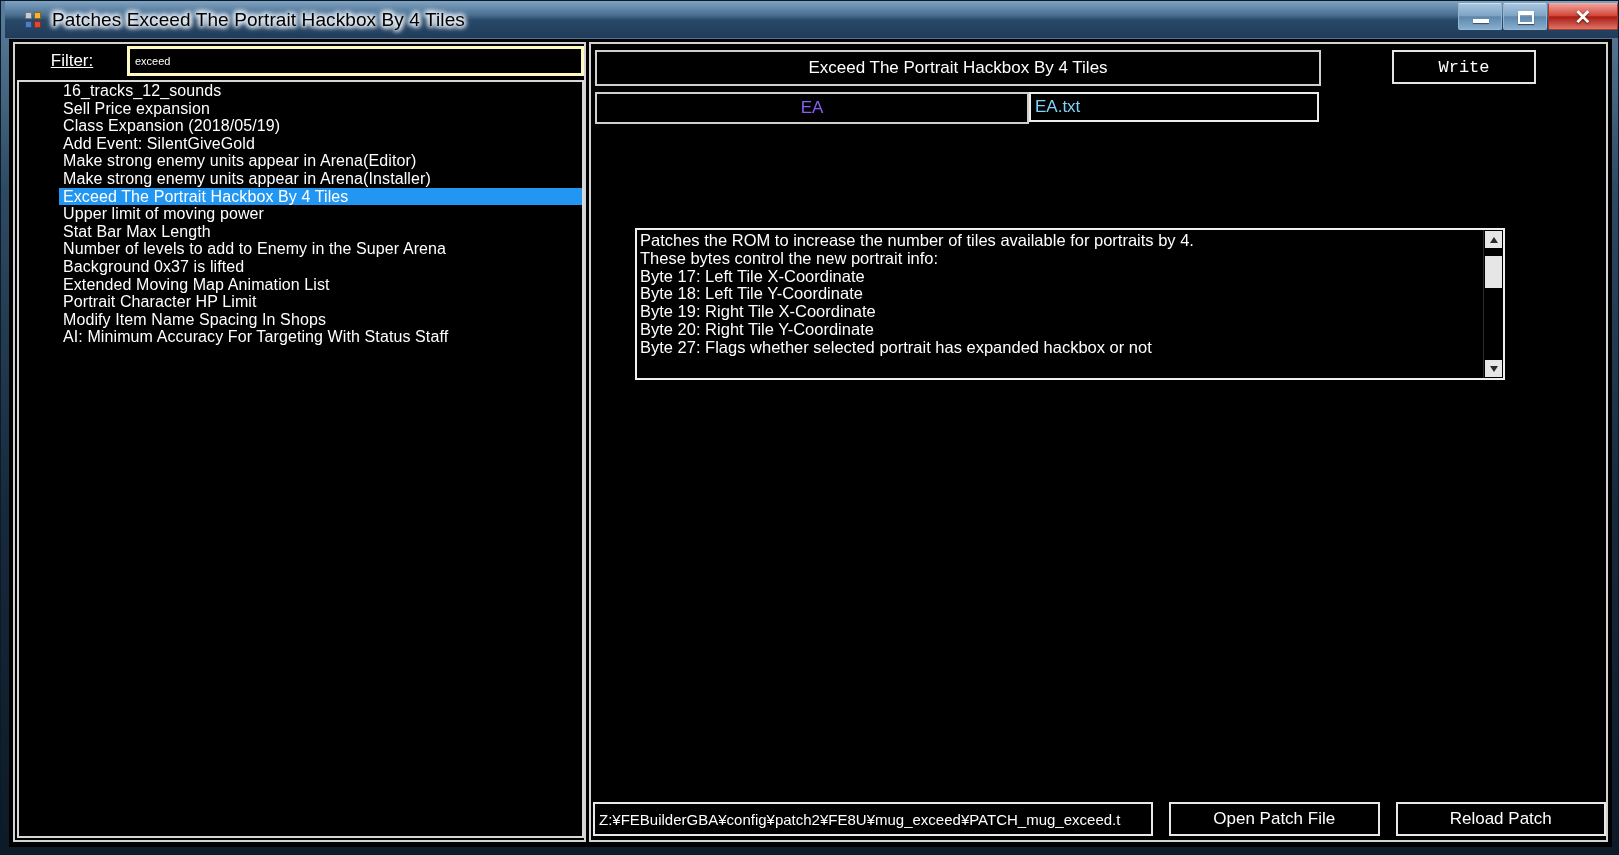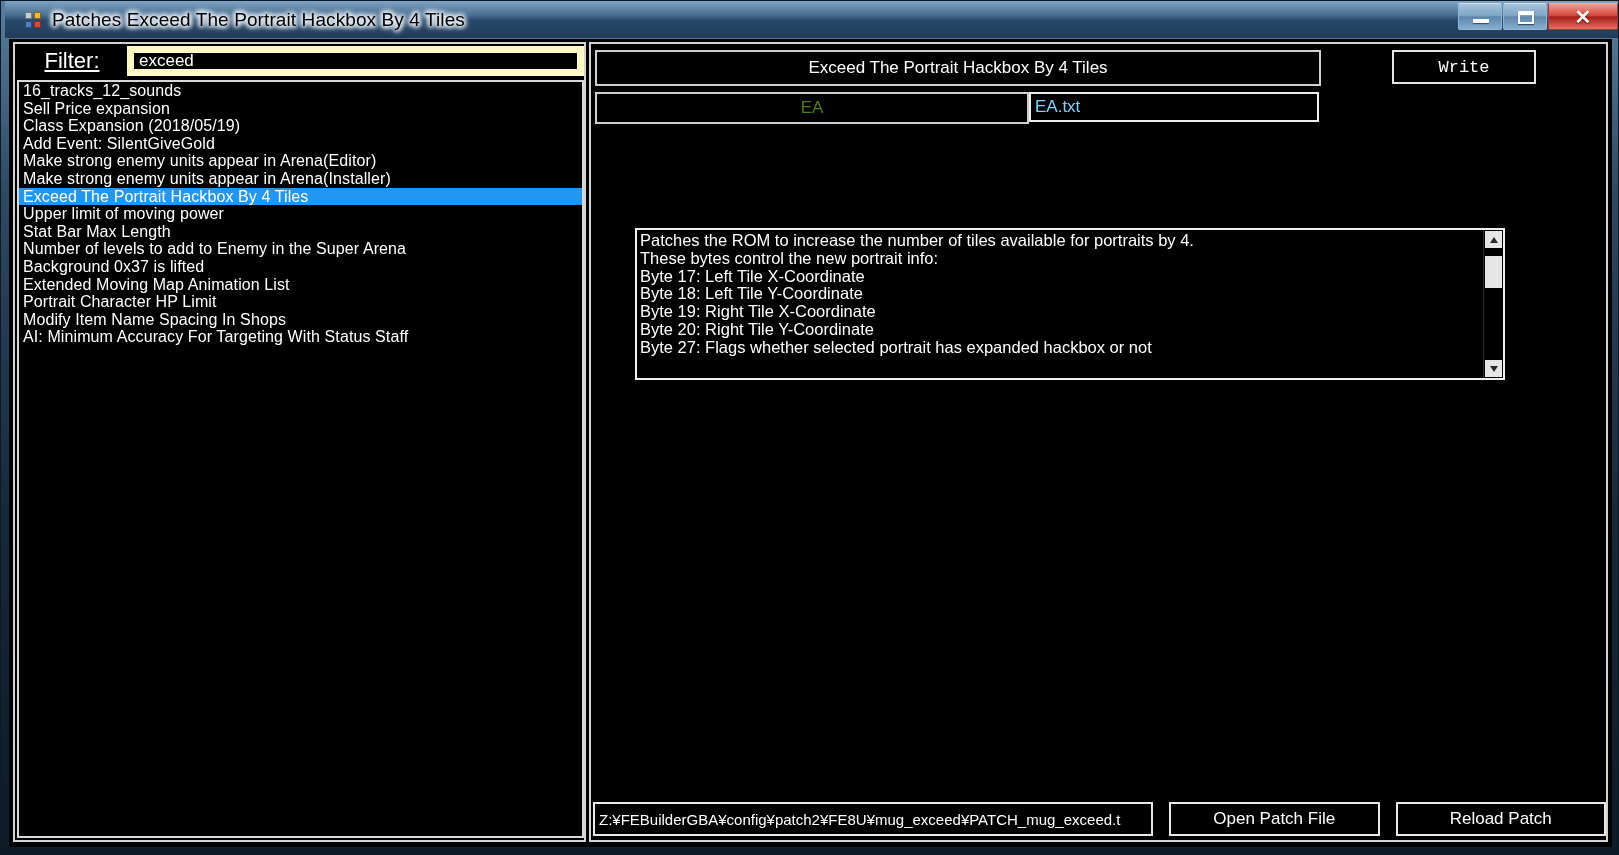--- a/index.html
+++ b/index.html
@@ -123,30 +123,30 @@
   .filter-row {
     position: absolute;
     left: 2px; top: 2px;
     width: 567px; height: 30px;
     display: flex;
     align-items: stretch;
   }
   .filter-label {
     width: 110px;
     display: flex; align-items: center; justify-content: center;
-    color: #fff; font-size: 22px;
+    color: #fff; font-size: 17px;
     text-decoration: underline;
     background: #000;
   }
   .filter-input {
     flex: 1;
     background: #000;
-    border: 7px solid #fef9c3;
-    color: #fff;
-    font-size: 17px;
+    border: 3px solid #fef9c3;
+    color: #fff;
+    font-size: 11px;
     font-family: "Liberation Sans", sans-serif;
     padding: 0 5px;
     outline: none;
   }
 
   .patch-list {
     position: absolute;
     left: 2px; top: 36px;
     width: 567px;
     height: 758px;
@@ -155,20 +155,21 @@
     overflow: hidden;
   }
   .patch-item {
     height: 17.6px;
     line-height: 17.6px;
     color: #fff;
     font-size: 16px;
     padding-left: 4px;
     white-space: nowrap;
     letter-spacing: 0.1px;
+    margin-left: 40px;
   }
   .patch-item.selected {
     background: #2196f3;
     color: #fff;
   }
 
   
   .right-panel {
     position: absolute;
     left: 580px; top: 3px;
@@ -198,21 +199,21 @@
     font-family: Liberation Mono, monospace;
   }
 
   .ea-type-box {
     position: absolute;
     left: 4px; top: 48px;
     width: 434px; height: 32px;
     border: 2px solid #cfcfcf;
     background: #000;
     display: flex; align-items: center; justify-content: center;
-    color: #4d7c0f; font-size: 17px;
+    color: #8b5cf6; font-size: 17px;
   }
   .ea-file-box {
     position: absolute;
     left: 438px; top: 48px;
     width: 290px; height: 30px;
     border: 2px solid #ededed;
     background: #000;
     color: #7dd3fc; font-size: 17px;
     font-family: "Liberation Sans", sans-serif;
     padding: 0 4px;

